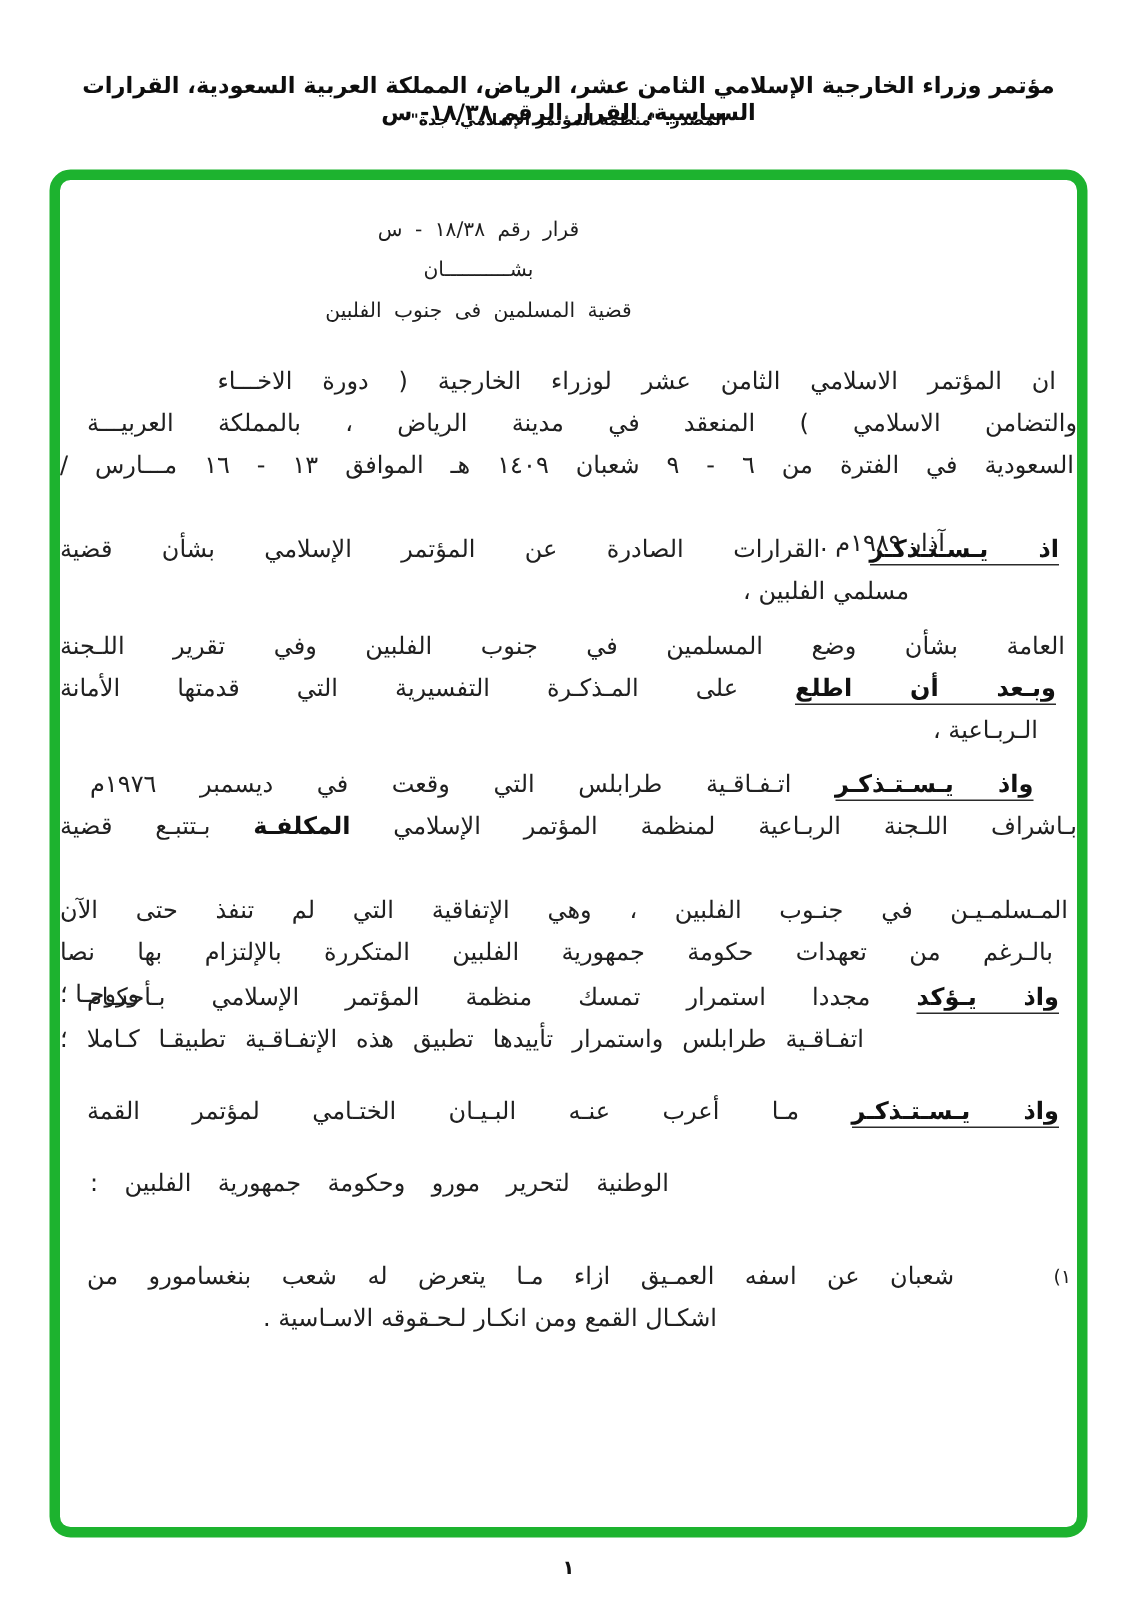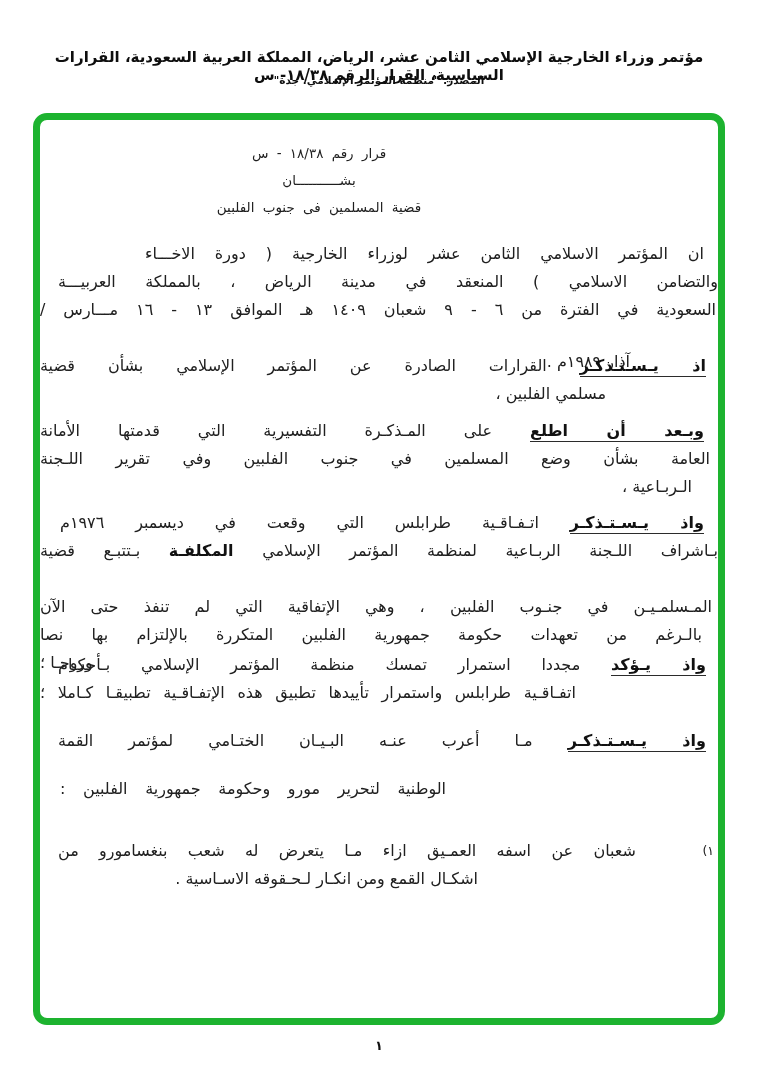--- a/index.html
+++ b/index.html
@@ -55,27 +55,27 @@
     <div class="ln" style="padding-right:2px;">السعودية في الفترة من ٦ - ٩ شعبان ١٤٠٩ هـ الموافق ١٣ - ١٦ مـــارس /</div>
     <div class="ln r" style="padding-right:88px;margin-top:24px;">آذار ١٩٨٩م .</div>
   </div>
 
   <div class="para" style="top:352px;">
     <div class="ln" style="padding-right:12px;"><span class="lead">اذ يـسـتـذكـر</span> <span>القرارات الصادرة عن المؤتمر الإسلامي بشأن قضية</span></div>
     <div class="ln r" style="padding-right:112px;">مسلمي الفلبين ،</div>
   </div>
 
   <div class="para" style="top:417px;">
+    <div class="ln" style="padding-right:8px;">العامة بشأن وضع المسلمين في جنوب الفلبين وفي تقرير اللـجنة</div>
     <div class="ln" style="padding-right:14px;"><span class="lead">وبـعد أن اطلع</span> <span>على المـذكـرة التفسيرية التي قدمتها الأمانة</span></div>
-    <div class="ln" style="padding-right:8px;">العامة بشأن وضع المسلمين في جنوب الفلبين وفي تقرير اللـجنة</div>
     <div class="ln r" style="padding-right:26px;">الـربـاعية ،</div>
   </div>
 
   <div class="para" style="top:509px;">
-    <div class="ln" style="padding-right:14px;padding-left:20px;"><span class="lead">واذ يـسـتـذكـر</span> <span>اتـفـاقـية طرابلس التي وقعت في ديسمبر ١٩٧٦م</span></div>
+    <div class="ln" style="padding-right:29px;padding-left:20px;"><span class="lead">واذ يـسـتـذكـر</span> <span>اتـفـاقـية طرابلس التي وقعت في ديسمبر ١٩٧٦م</span></div>
     <div class="ln"><span>بـاشراف اللـجنة الربـاعية لمنظمة المؤتمر الإسلامي</span> <span class="b">المكلفـة</span> <span>بـتتبـع قضية</span></div>
     <div class="ln" style="padding-right:6px;margin-top:28px;">المـسلمـيـن في جنـوب الفلبين ، وهي الإتفاقية التي لم تنفذ حتى الآن</div>
     <div class="ln" style="padding-right:16px;">بالـرغم من تعهدات حكومة جمهورية الفلبين المتكررة بالإلتزام بها نصا</div>
     <div class="ln l">وروحـا ؛</div>
   </div>
 
   <div class="para" style="top:651px;">
     <div class="ln" style="padding-right:12px;padding-left:18px;"><span class="lead">واذ يـؤكد</span> <span>مجددا استمرار تمسك منظمة المؤتمر الإسلامي بـأحكـام</span></div>
     <div class="ln" style="padding-right:142px;">اتفـاقـية طرابلس واستمرار تأييدها تطبيق هذه الإتفـاقـية تطبيقـا كـاملا ؛</div>
   </div>

